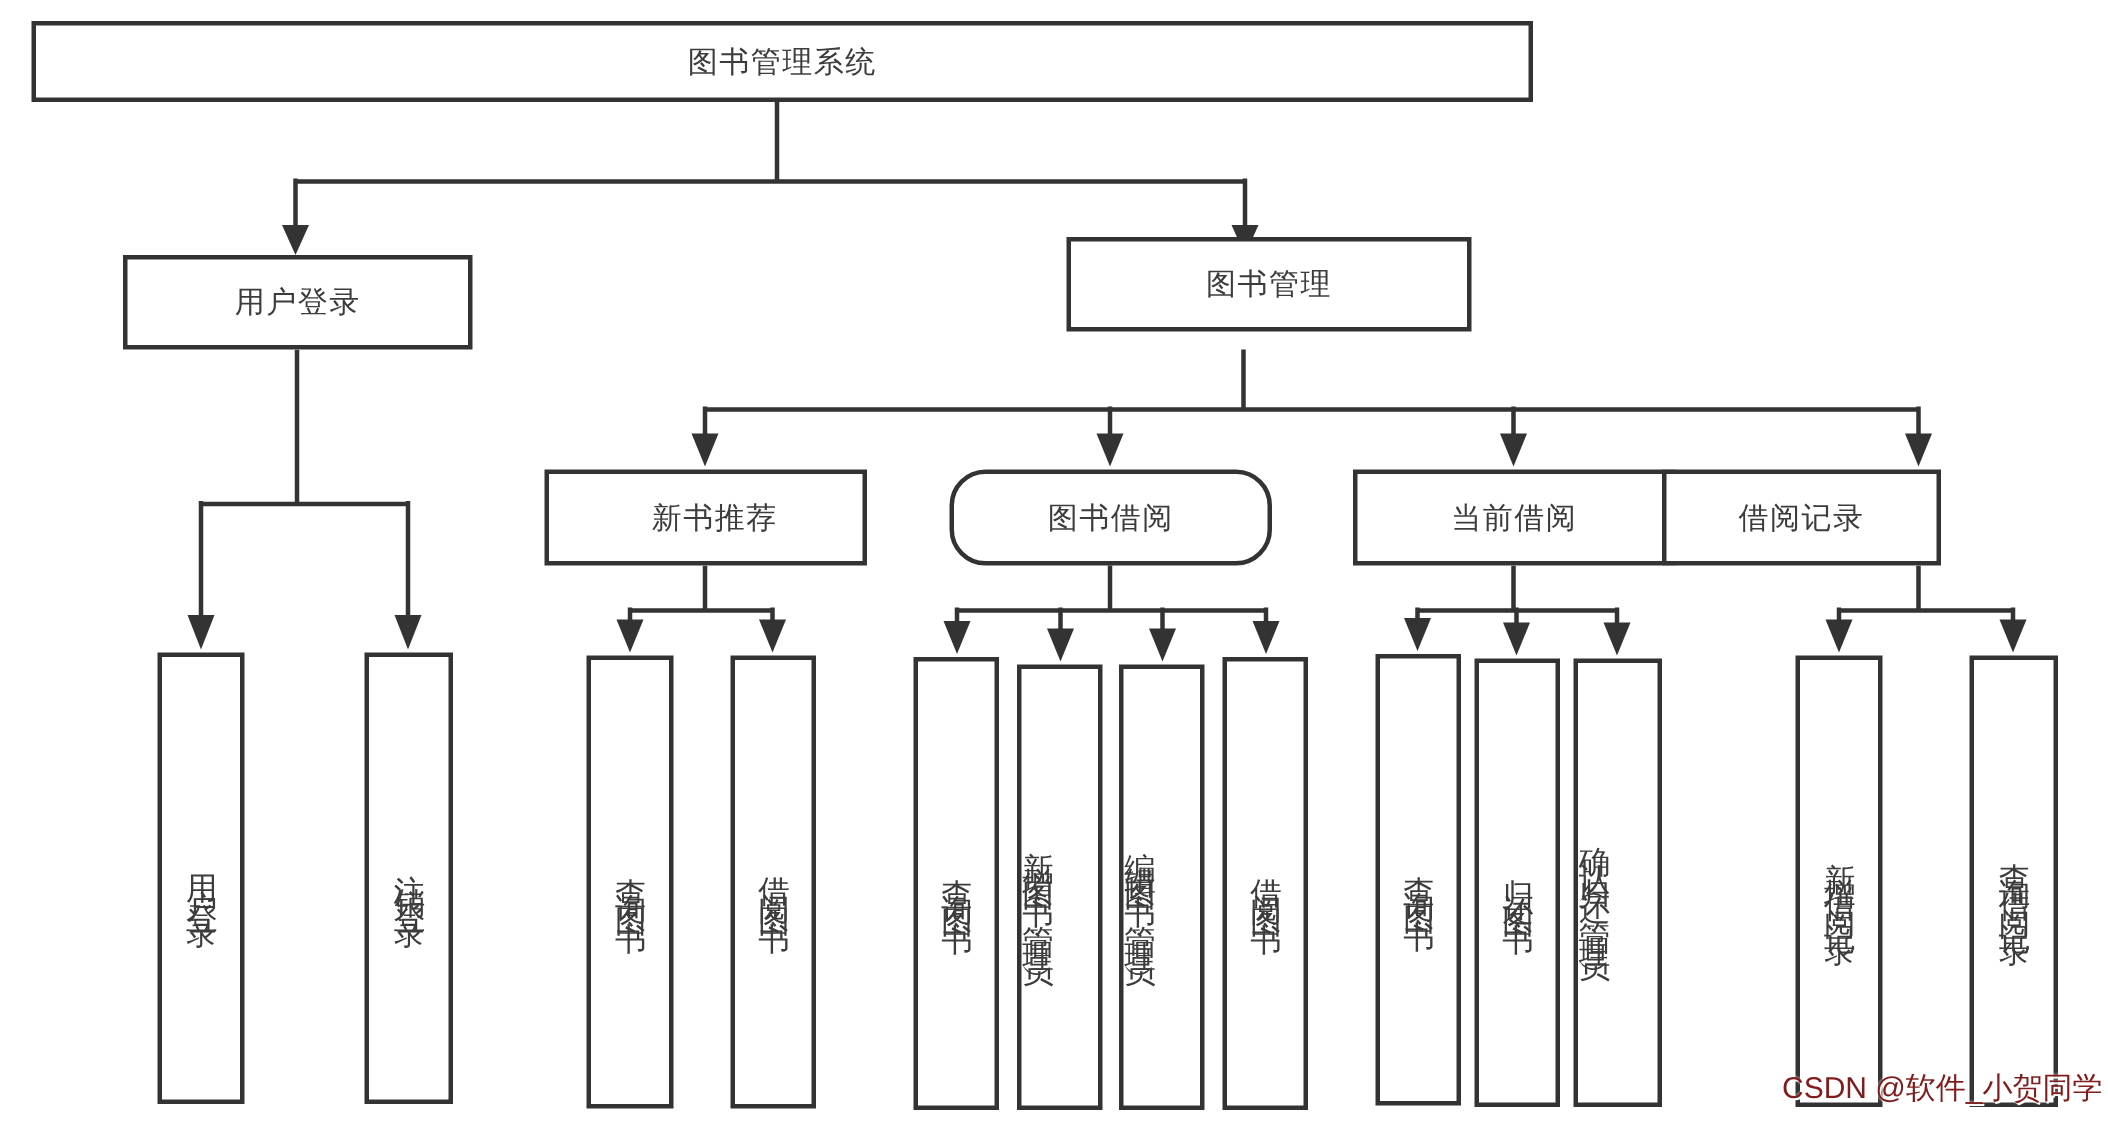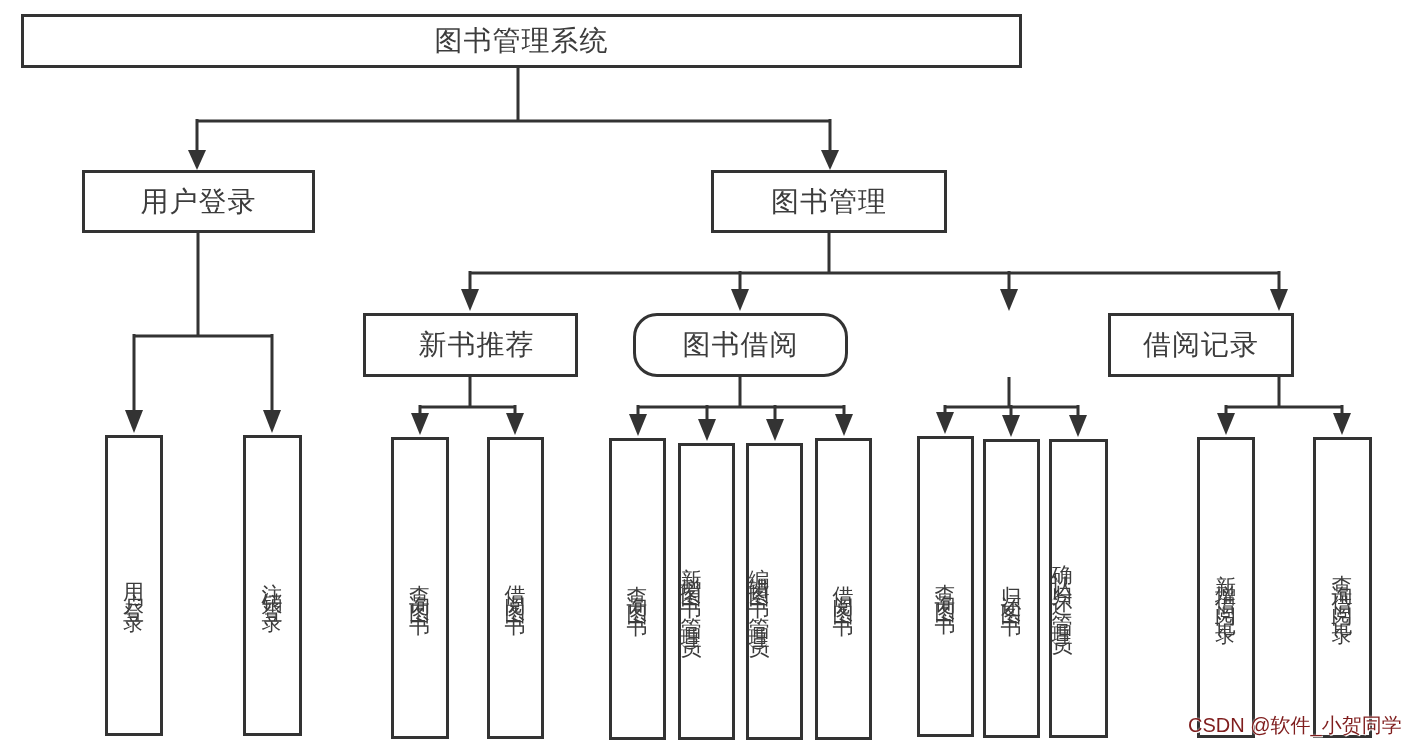--- a/index.html
+++ b/index.html
@@ -25,21 +25,21 @@
     position: absolute;
     box-sizing: border-box;
     border: 3px solid #333333;
     background: #ffffff;
     display: flex;
     align-items: center;
     justify-content: center;
     z-index: 2;
   }
   .hlabel {
-    font-size: 28px;
+    font-size: 20px;
     color: #3c3c3c;
     letter-spacing: 1px;
     white-space: nowrap;
   }
   .vlabel {
     writing-mode: vertical-rl;
     text-orientation: mixed;
     font-size: 21px;
     color: #3c3c3c;
     letter-spacing: 10px;
@@ -58,21 +58,21 @@
     z-index: 5;
     font-size: 20px;
     color: #7f1d1d;
     white-space: nowrap;
     text-shadow: 1px 1px 0 #ffffff, 0 0 2px #ffffff;
   }
 
   
   #n-root           { left: 21px;   top: 14px;  width: 1001px; height: 54px; }
   #n-user-login     { left: 82px;   top: 170px; width: 233px;  height: 63px; }
-  #n-book-mgmt      { left: 711px;  top: 170px; width: 236px;  height: 63px; }
+  #n-book-mgmt      { left: 711px;  top: 158px; width: 270px;  height: 63px; }
   #n-new-book-rec   { left: 363px;  top: 313px; width: 215px;  height: 64px; padding-left: 12px; }
   #n-book-borrow    { left: 633px;  top: 313px; width: 215px;  height: 64px; border-radius: 24px; }
   #n-current-borrow { left: 902px;  top: 313px; width: 215px;  height: 64px; }
   #n-borrow-records { left: 1108px; top: 313px; width: 186px;  height: 64px; }
 
   #n-ul-login   { left: 105px;  top: 435px; width: 58px; height: 301px; }
   #n-ul-logout  { left: 243px;  top: 435px; width: 59px; height: 301px; }
   #n-nb-query   { left: 391px;  top: 437px; width: 58px; height: 302px; }
   #n-nb-borrow  { left: 487px;  top: 437px; width: 57px; height: 302px; }
   #n-bb-query   { left: 609px;  top: 438px; width: 57px; height: 302px; }
@@ -136,20 +136,23 @@
   <div class="node" id="n-book-mgmt">
     <span class="hlabel">图书管理</span>
   </div>
 
   <div class="node" id="n-new-book-rec">
     <span class="hlabel">新书推荐</span>
   </div>
   <div class="node" id="n-book-borrow">
     <span class="hlabel">图书借阅</span>
   </div>
+  <div class="node" id="n-current-borrow">
+    <span class="hlabel">当前借阅</span>
+  </div>
   <div class="node" id="n-borrow-records">
     <span class="hlabel">借阅记录</span>
   </div>
 
   <div class="node vnode" id="n-ul-login">
     <span class="vlabel">用户登录</span>
   </div>
   <div class="node vnode" id="n-ul-logout">
     <span class="vlabel">注销登录</span>
   </div>

